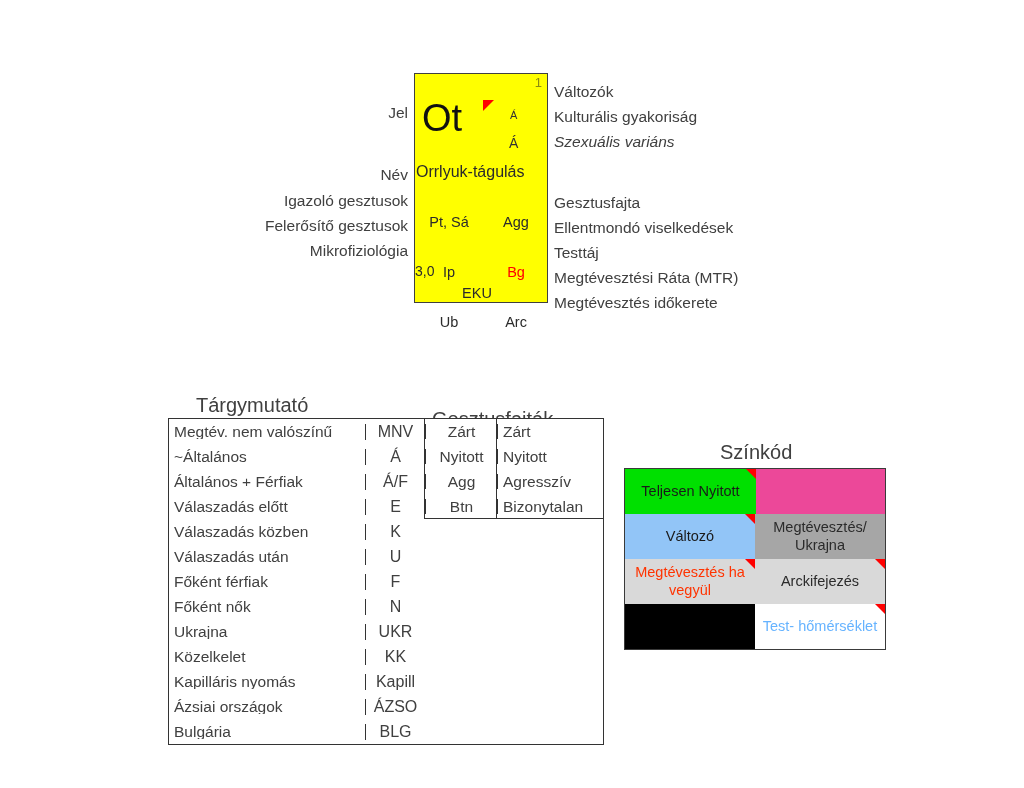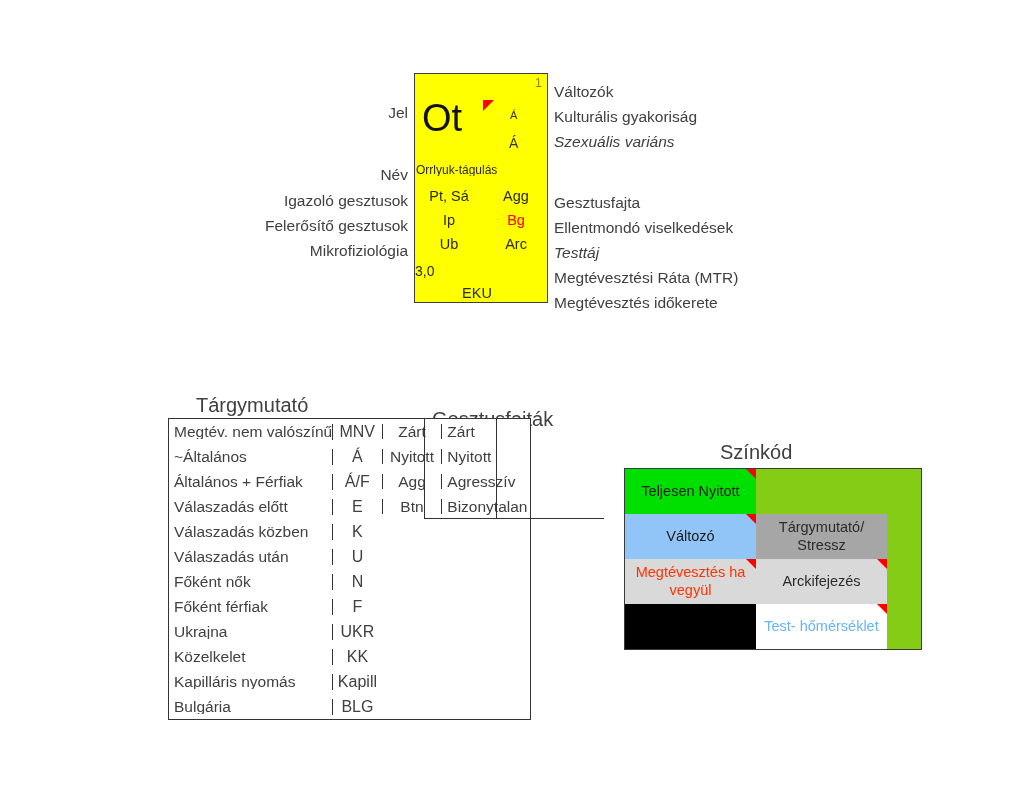--- a/index.html
+++ b/index.html
@@ -95,36 +95,37 @@
     left: 94px;
     top: 62px;
     font-size: 14px;
     color: #333;
     line-height: 1;
   }
   .card-name {
     position: absolute;
     left: 1px;
     top: 90px;
-    font-size: 12px;
+    font-size: 16px;
     line-height: 1;
     color: #2b2b2b;
     white-space: nowrap;
     width: 142px;
     overflow: hidden;
   }
   .card-grid {
     position: absolute;
     left: 0;
     top: 115px;
     width: 134px;
   }
   .card-row {
     position: relative;
     height: 24px;
+    margin-top: 26px;
   }
   .card-cell-left {
     position: absolute;
     left: 0;
     width: 68px;
     text-align: center;
     font-size: 14.5px;
     color: #2b2b2b;
     line-height: 1;
   }
@@ -174,41 +175,41 @@
     position: absolute;
     left: 0;
     white-space: nowrap;
     line-height: 1;
   }
   .rl-0 { top: 0px; }
   .rl-1 { top: 25px; }
   .rl-2 { top: 50px; font-style: italic; }
   .rl-3 { top: 111px; text-align: right; }
   .rl-4 { top: 136px; }
-  .rl-5 { top: 161px; font-style: italic; }
+  .rl-5 { top: 161px; }
   .rl-6 { top: 186px; }
   .rl-7 { top: 211px; }
 
   
   .tbl-title {
     position: absolute;
     font-size: 20px;
     color: #404040;
     line-height: 1;
     white-space: nowrap;
   }
   #title-targymutato { left: 196px; top: 395px; }
   #title-gesztusfajtak { left: 432px; top: 393px; margin-top: 16px; }
   #title-szinkod { left: 720px; top: 442px; }
 
   .index-table {
     position: absolute;
     left: 168px;
     top: 418px;
-    width: 363px;
+    width: 436px;
     border: 1.4px solid #333;
     box-sizing: border-box;
     background: #fff;
   }
   .index-table .irow {
     display: flex;
     height: 25px;
     align-items: center;
   }
   .icol-name {
@@ -275,24 +276,24 @@
     width: 0;
     height: 100px;
     border-left: 1.4px solid #333;
   }
 
   
   #color-legend {
     position: absolute;
     left: 624px;
     top: 468px;
-    width: 298px;
+    width: 262px;
     border: 1.6px solid #3a3a3a;
     box-sizing: border-box;
-    background: #84cc16;
+    background: #ec4899;
   }
   .legend-row {
     display: flex;
   }
   .legend-cell {
     position: relative;
     width: 131px;
     height: 45px;
     box-sizing: border-box;
     display: flex;
@@ -408,54 +409,60 @@
   </div>
 
   <div class="irow">
     <div class="icol-name">Válaszadás után</div>
     <div class="icol-code">U</div>
     <div class="icol-short empty"></div>
     <div class="icol-long empty"></div>
   </div>
 
   <div class="irow">
+    <div class="icol-name">Főként férfiak</div>
+    <div class="icol-code">F</div>
+    <div class="icol-short empty"></div>
+    <div class="icol-long empty"></div>
+  </div>
+
+  <div class="irow">
     <div class="icol-name">Főként nők</div>
     <div class="icol-code">N</div>
     <div class="icol-short empty"></div>
     <div class="icol-long empty"></div>
   </div>
 
   <div class="irow">
-    <div class="icol-name">Főként férfiak</div>
-    <div class="icol-code">F</div>
-    <div class="icol-short empty"></div>
-    <div class="icol-long empty"></div>
-  </div>
-
-  <div class="irow">
     <div class="icol-name">Ukrajna</div>
     <div class="icol-code">UKR</div>
     <div class="icol-short empty"></div>
     <div class="icol-long empty"></div>
   </div>
 
   <div class="irow">
     <div class="icol-name">Közelkelet</div>
     <div class="icol-code">KK</div>
     <div class="icol-short empty"></div>
     <div class="icol-long empty"></div>
   </div>
 
   <div class="irow">
     <div class="icol-name">Kapilláris nyomás</div>
     <div class="icol-code">Kapill</div>
     <div class="icol-short empty"></div>
     <div class="icol-long empty"></div>
   </div>
 
+  <div class="irow">
+    <div class="icol-name">Ázsiai országok</div>
+    <div class="icol-code">ÁZSO</div>
+    <div class="icol-short empty"></div>
+    <div class="icol-long empty"></div>
+  </div>
 
   <div class="irow">
     <div class="icol-name">Bulgária</div>
     <div class="icol-code">BLG</div>
     <div class="icol-short empty"></div>
     <div class="icol-long empty"></div>
   </div>
 </div>
 
 <div class="gest-midline"></div>
@@ -468,21 +475,21 @@
       <span class="tri"></span>
       <span>Teljesen Nyitott</span>
     </div>
   </div>
   <div class="legend-row">
     <div class="legend-cell" style="background: rgb(146, 197, 247); color: rgb(26, 26, 26);">
       <span class="tri"></span>
       <span>Változó</span>
     </div>
     <div class="legend-cell" style="background: rgb(166, 166, 166); color: rgb(43, 43, 43);">
-      <span>Tárgymutató/ Stressz</span>
+      <span>Megtévesztés/ Ukrajna</span>
     </div>
   </div>
   <div class="legend-row">
     <div class="legend-cell" style="background: rgb(217, 217, 217); color: rgb(255, 51, 0);">
       <span class="tri"></span>
       <span>Megtévesztés ha vegyül</span>
     </div>
     <div class="legend-cell" style="background: rgb(217, 217, 217); color: rgb(43, 43, 43);">
       <span class="tri"></span>
       <span>Arckifejezés</span>

